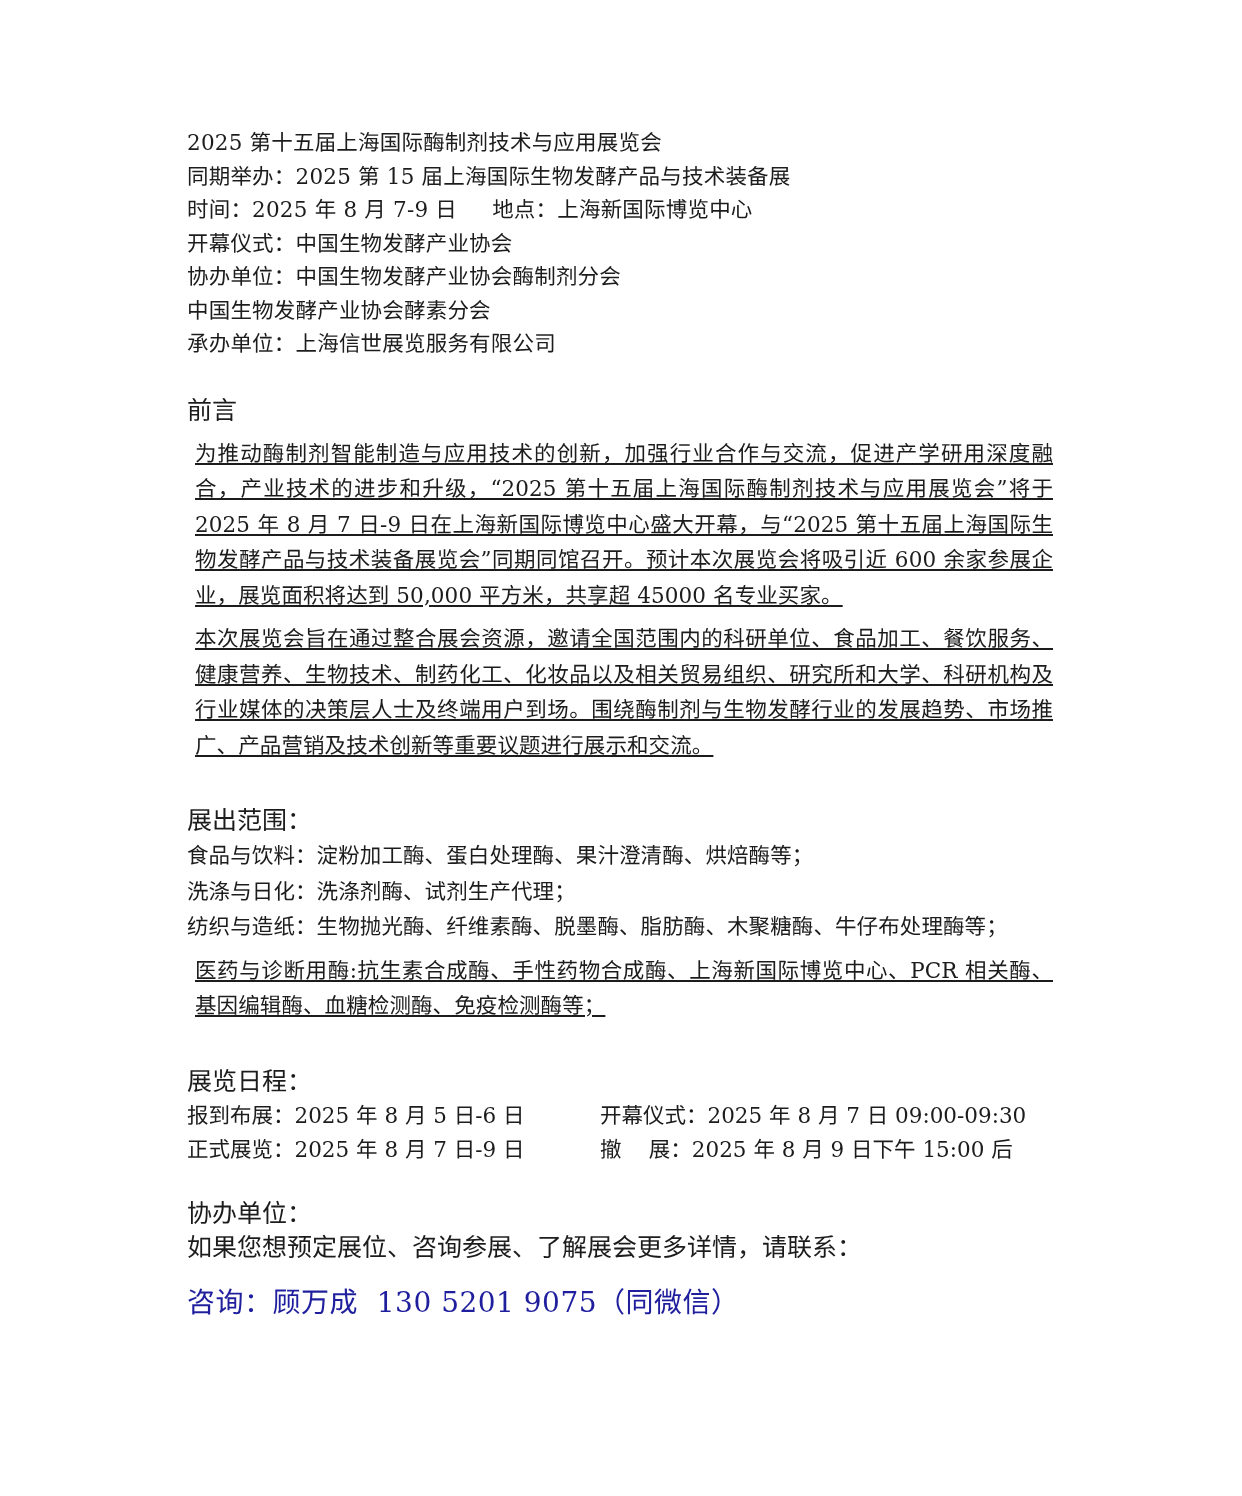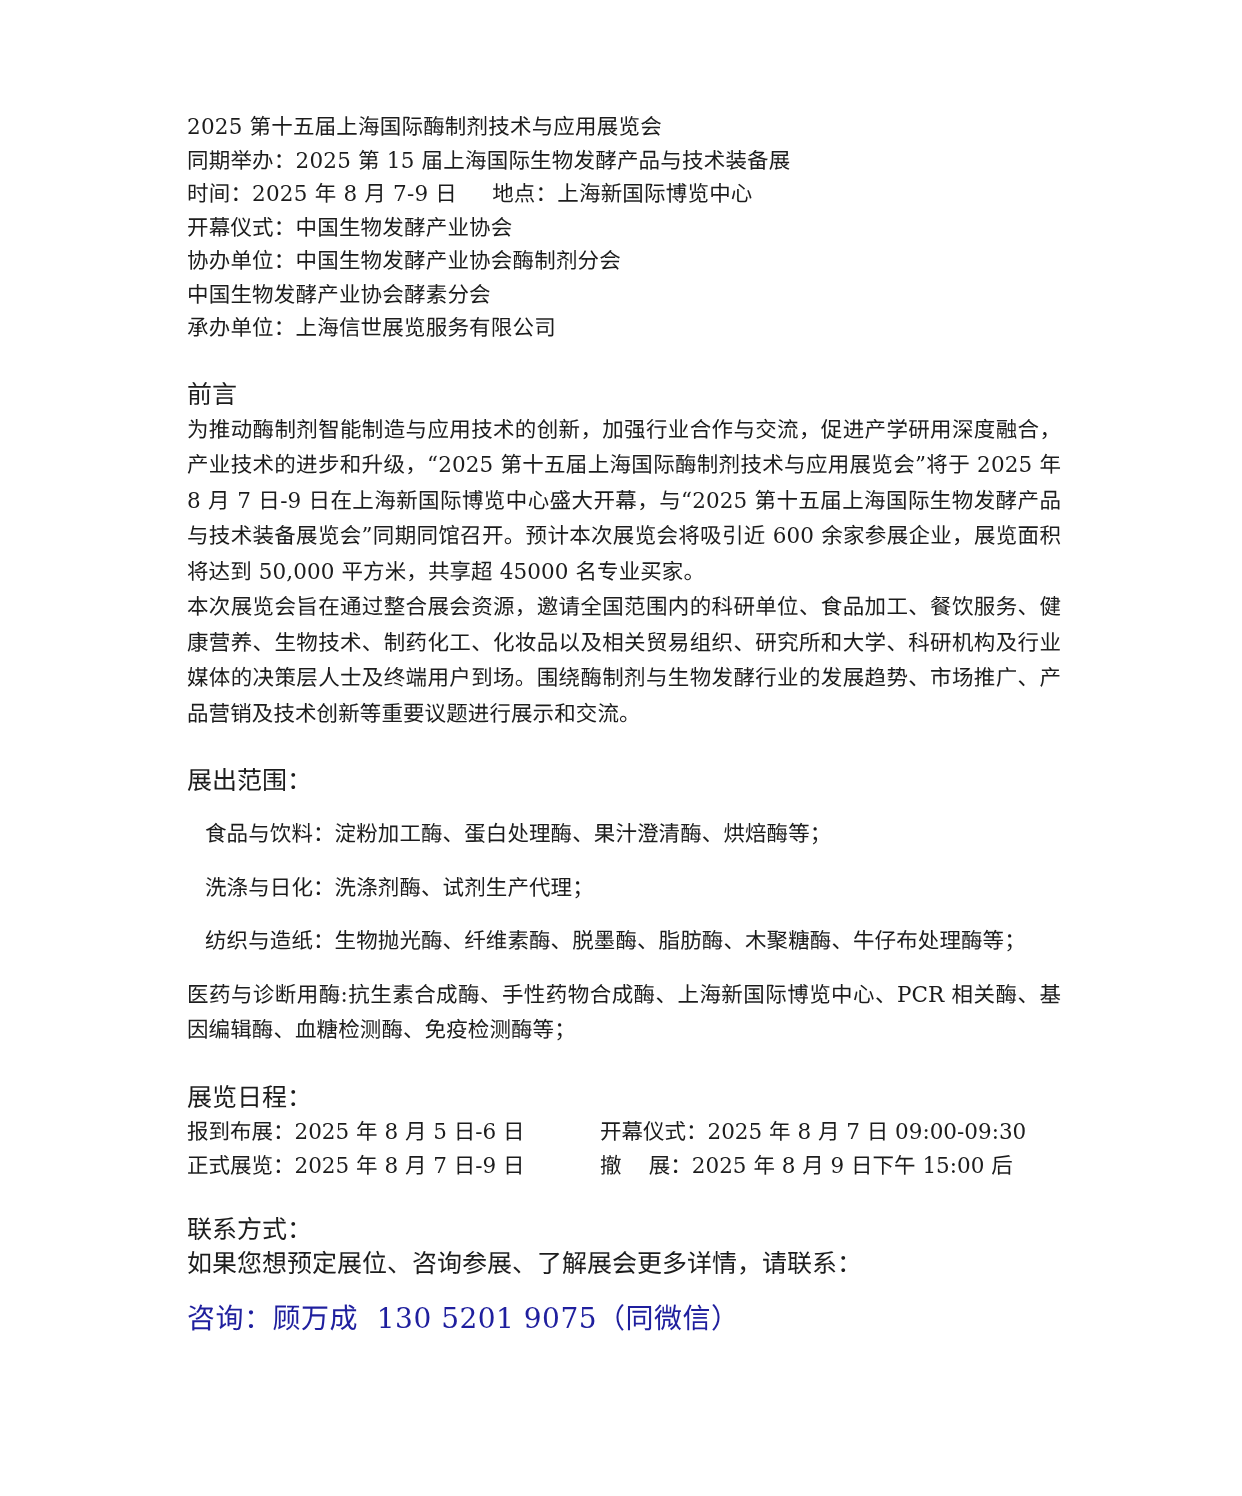--- a/index.html
+++ b/index.html
@@ -20,46 +20,47 @@
     position: absolute;
     left: 0;
     top: 0;
     width: 1242px;
     height: 1496px;
     background: #ffffff;
   }
   .doc-body {
     position: absolute;
     left: 187px;
-    top: 110px;
+    top: 126px;
     width: 874px;
   }
   .line {
     font-size: 21.5px;
     line-height: 33.5px;
     letter-spacing: 0.2px;
     white-space: pre;
     color: #1c1c1c;
   }
   .para {
     font-size: 21.5px;
     line-height: 35.5px;
     letter-spacing: 0.1px;
     text-align: justify;
     text-justify: inter-character;
     color: #1c1c1c;
-    margin: 0;
+    margin: 8px;
+    text-decoration: underline;
   }
   .para-tight {
     font-size: 21.5px;
     line-height: 35.5px;
     letter-spacing: 0.1px;
     text-align: left;
     color: #1c1c1c;
-    margin: 18px;
+    margin: 0;
   }
   .blank {
     height: 33px;
   }
   .blank-sm {
     height: 30px;
   }
   .section-head {
     font-size: 25px;
     line-height: 34px;
@@ -133,19 +134,19 @@
       </div>
       <div class="schedule-row">
         <span class="schedule-col-a">正式展览：2025 年 8 月 7 日-9 日</span>
         <span class="schedule-col-b">撤    展：2025 年 8 月 9 日下午 15:00 后</span>
       </div>
     </div>
 
     <div class="blank-sm"></div>
 
     <div>
-      <div class="section-head">联系方式：</div>
+      <div class="section-head">协办单位：</div>
       <div class="section-head">如果您想预定展位、咨询参展、了解展会更多详情，请联系：</div>
       <div class="contact-hi">咨询：顾万成  130 5201 9075（同微信）</div>
     </div>
 
   </div>
 </div>
 
 </body></html>

